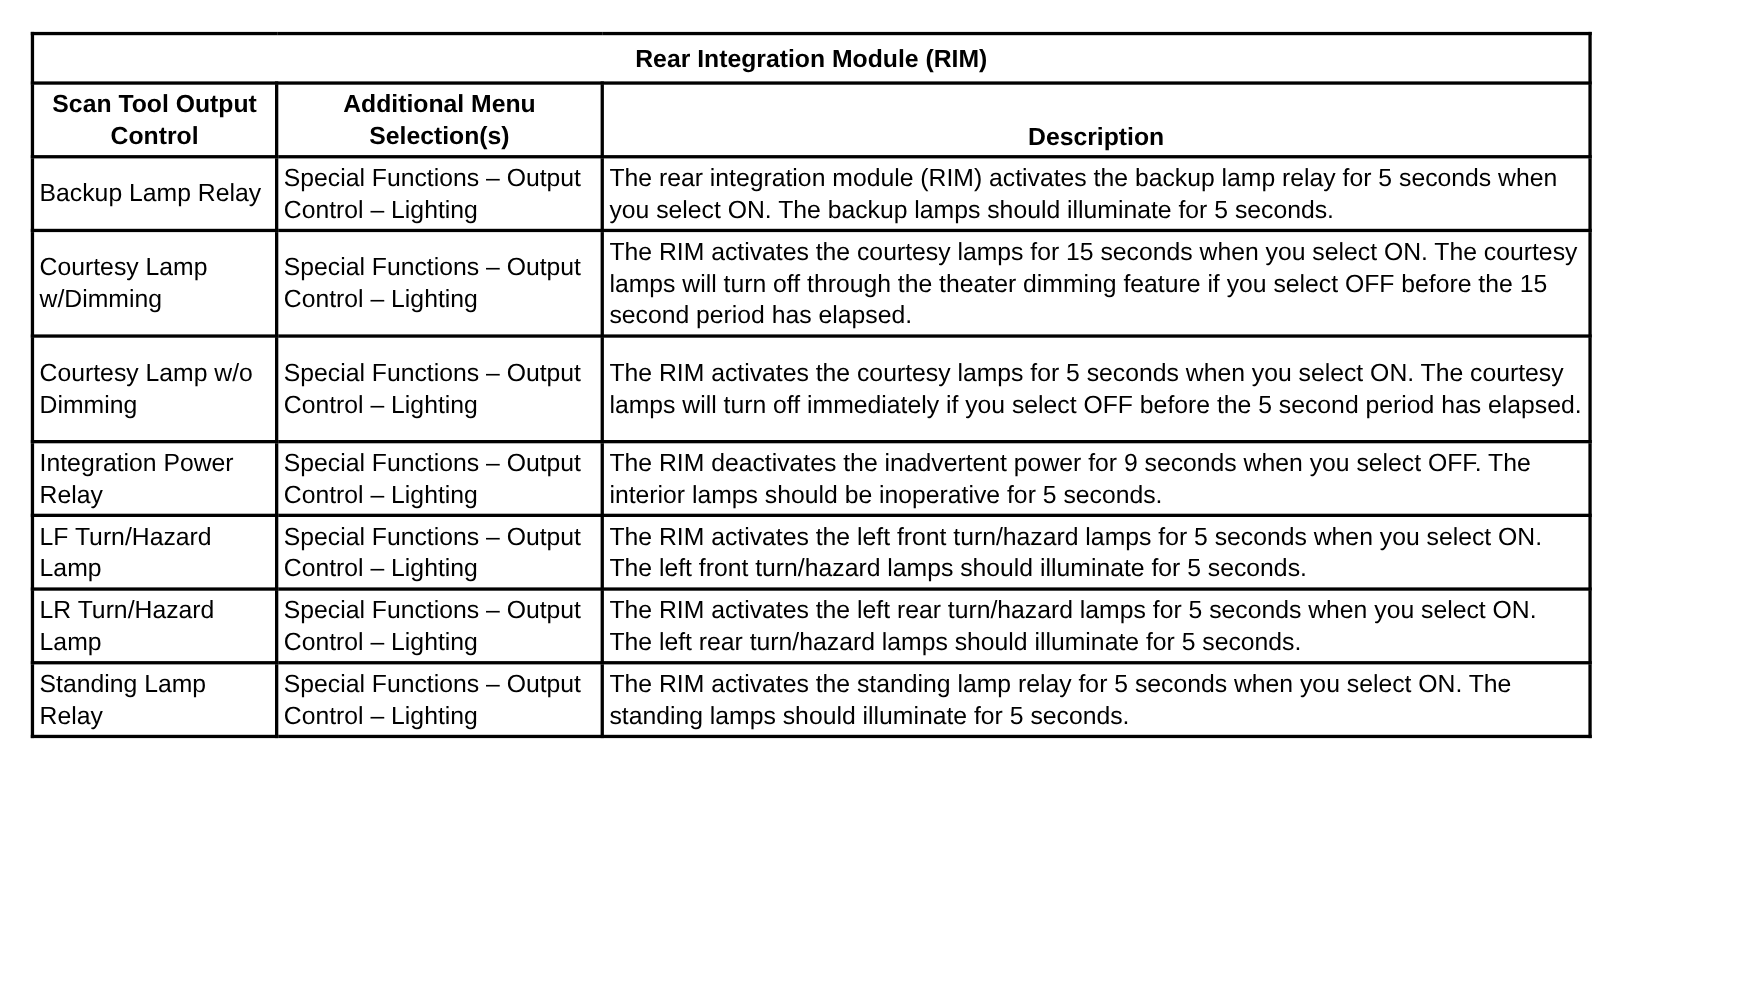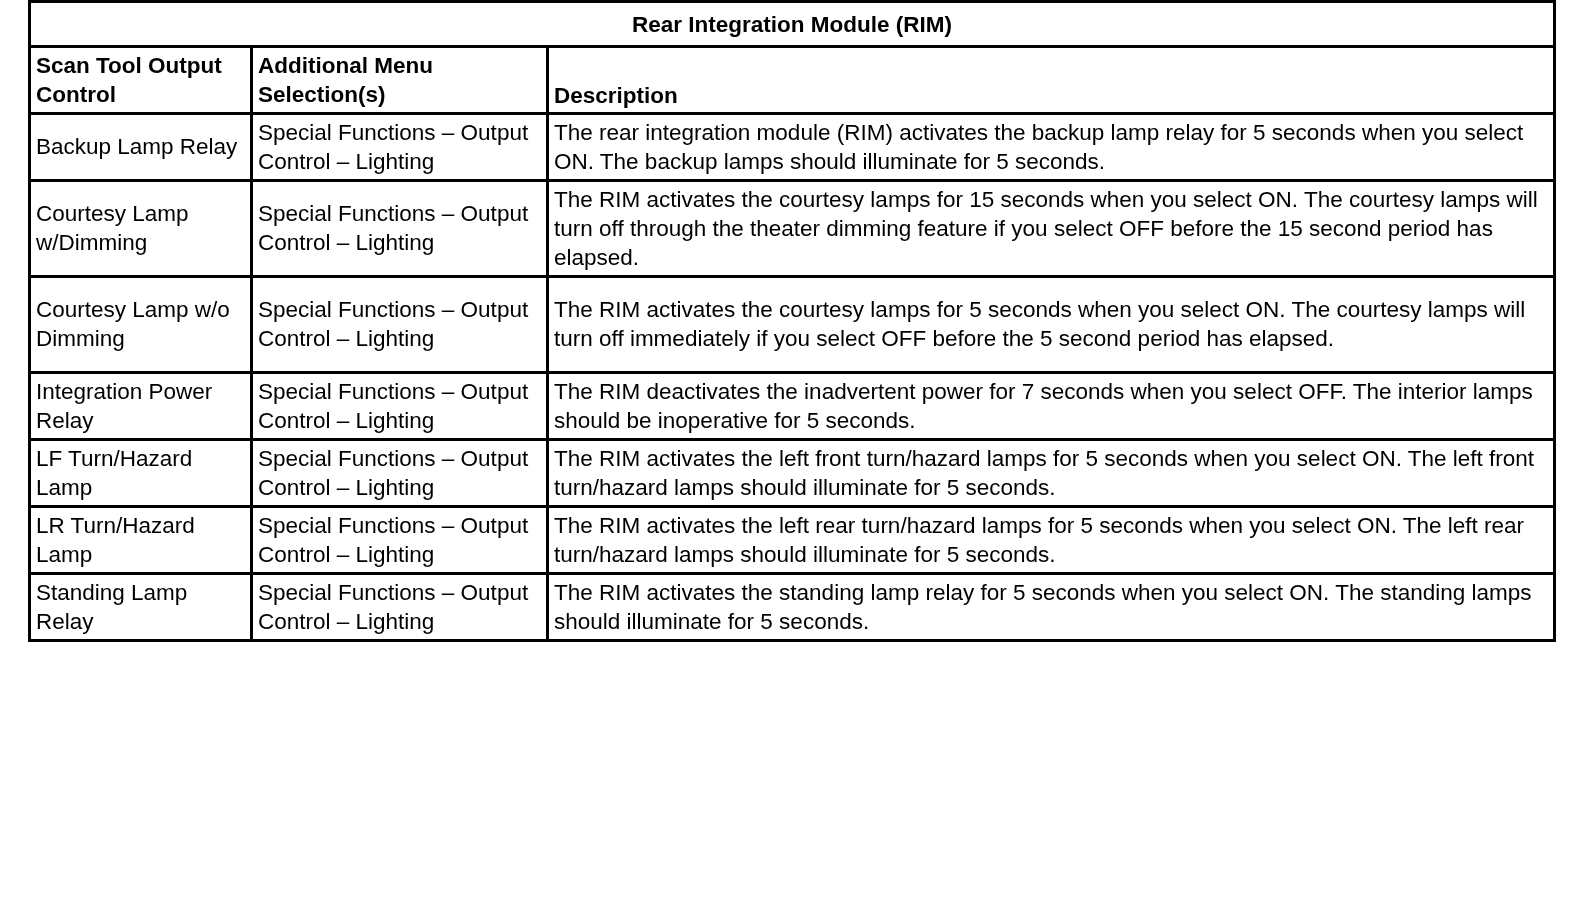--- a/index.html
+++ b/index.html
@@ -1,29 +1,29 @@
 <!DOCTYPE html>
 <html><head>
 <meta charset="utf-8">
 <style>
   html, body { margin: 0; padding: 0; background: #ffffff; }
   body { width: 1584px; height: 908px; position: relative; overflow: hidden;
          font-family: "Liberation Sans", sans-serif; color: #000; }
   table.rim {
-    position: absolute; left: 28px; top: 0; width: 1528px;
+    position: absolute; left: 28px; top: 29px; width: 1419px;
     border-collapse: collapse; table-layout: fixed;
     border: 3px solid #000;
     font-size: 22.5px; line-height: 29px;
   }
   table.rim td, table.rim th {
     border: 3px solid #000; padding: 1px 5px 2px 5px;
     vertical-align: middle; text-align: left; font-weight: normal;
   }
   table.rim th.title { text-align: center; font-weight: bold; height: 38px; padding: 2px 4px; }
-  table.rim tr.header th { font-weight: bold; text-align: left; height: 61px; }
+  table.rim tr.header th { font-weight: bold; text-align: center; height: 61px; }
   table.rim tr.header th.desc { vertical-align: bottom; padding-bottom: 2px; }
   col.c1 { width: 222px; }
   col.c2 { width: 296px; }
   col.c3 { width: auto; }
   tr.r2 td { height: 61px; }
   tr.r3 td { height: 90px; }
 </style>
 </head>
 <body>
 
@@ -55,21 +55,21 @@
         <td>The RIM activates the courtesy lamps for 15 seconds when you select ON. The courtesy lamps will turn off through the theater dimming feature if you select OFF before the 15 second period has elapsed.</td>
       </tr>
       <tr class="r3">
         <td>Courtesy Lamp w/o Dimming</td>
         <td>Special Functions – Output Control – Lighting</td>
         <td>The RIM activates the courtesy lamps for 5 seconds when you select ON. The courtesy lamps will turn off immediately if you select OFF before the 5 second period has elapsed.</td>
       </tr>
       <tr class="r2">
         <td>Integration Power Relay</td>
         <td>Special Functions – Output Control – Lighting</td>
-        <td>The RIM deactivates the inadvertent power for 7 seconds when you select OFF. The interior lamps should be inoperative for 5 seconds.</td>
+        <td>The RIM deactivates the inadvertent power for 9 seconds when you select OFF. The interior lamps should be inoperative for 5 seconds.</td>
       </tr>
       <tr class="r2">
         <td>LF Turn/Hazard Lamp</td>
         <td>Special Functions – Output Control – Lighting</td>
         <td>The RIM activates the left front turn/hazard lamps for 5 seconds when you select ON. The left front turn/hazard lamps should illuminate for 5 seconds.</td>
       </tr>
       <tr class="r2">
         <td>LR Turn/Hazard Lamp</td>
         <td>Special Functions – Output Control – Lighting</td>
         <td>The RIM activates the left rear turn/hazard lamps for 5 seconds when you select ON. The left rear turn/hazard lamps should illuminate for 5 seconds.</td>

